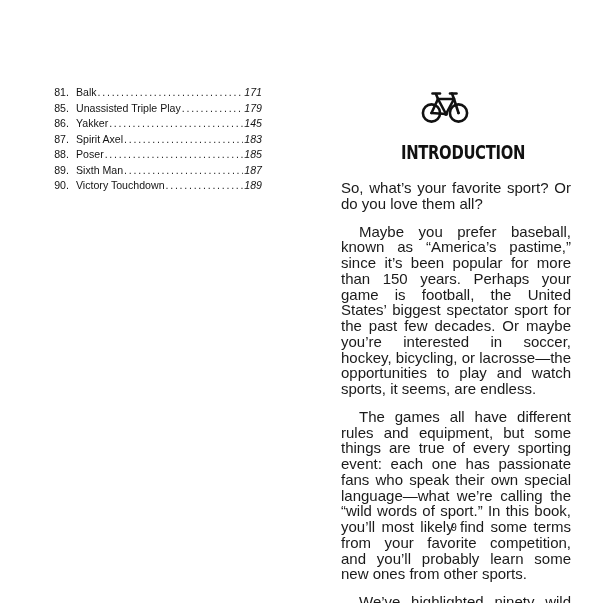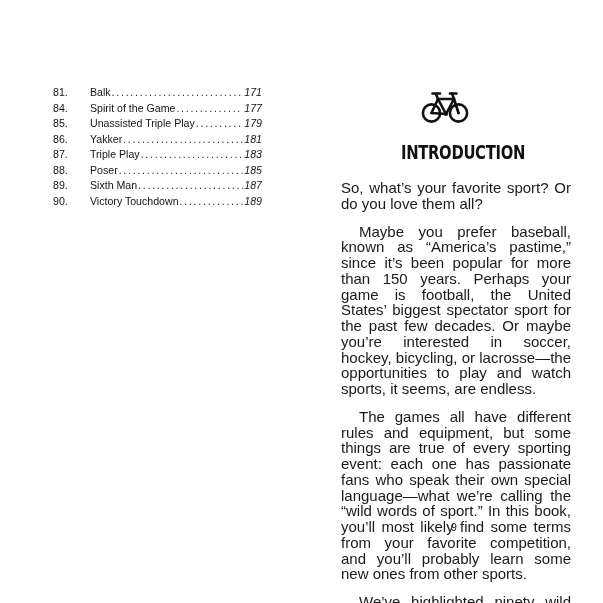--- a/index.html
+++ b/index.html
@@ -41,21 +41,22 @@
       align-items: baseline;
       height: 15.5px;
       line-height: 15.5px;
       font-size: 10.6px;
       white-space: nowrap;
       cursor: pointer;
     }
     .toc-num {
       flex: 0 0 auto;
       min-width: 17px;
-      padding-right: 20px;
+      padding-right: 6px;
+      text-align: center;
     }
     .toc-title {
       flex: 0 0 auto;
     }
     .toc-leader {
       flex: 1 1 auto;
       overflow: hidden;
       margin: 0 1px;
       letter-spacing: 1.6px;
       color: #222;
@@ -134,40 +135,34 @@
 
   <div class="page-left">
     <ul class="toc">
       <li class="toc-row">
         <span class="toc-num">81.</span>
         <span class="toc-title">Balk</span>
         <span class="toc-leader"></span>
         <span class="toc-page">171</span>
       </li>
       <li class="toc-row">
-        <span class="toc-num">84.</span>
-        <span class="toc-title">Spirit of the Game</span>
-        <span class="toc-leader"></span>
-        <span class="toc-page">177</span>
-      </li>
-      <li class="toc-row">
         <span class="toc-num">85.</span>
         <span class="toc-title">Unassisted Triple Play</span>
         <span class="toc-leader"></span>
         <span class="toc-page">179</span>
       </li>
       <li class="toc-row">
         <span class="toc-num">86.</span>
         <span class="toc-title">Yakker</span>
         <span class="toc-leader"></span>
-        <span class="toc-page">181</span>
+        <span class="toc-page">145</span>
       </li>
       <li class="toc-row">
         <span class="toc-num">87.</span>
-        <span class="toc-title">Triple Play</span>
+        <span class="toc-title">Spirit Axel</span>
         <span class="toc-leader"></span>
         <span class="toc-page">183</span>
       </li>
       <li class="toc-row">
         <span class="toc-num">88.</span>
         <span class="toc-title">Poser</span>
         <span class="toc-leader"></span>
         <span class="toc-page">185</span>
       </li>
       <li class="toc-row">

